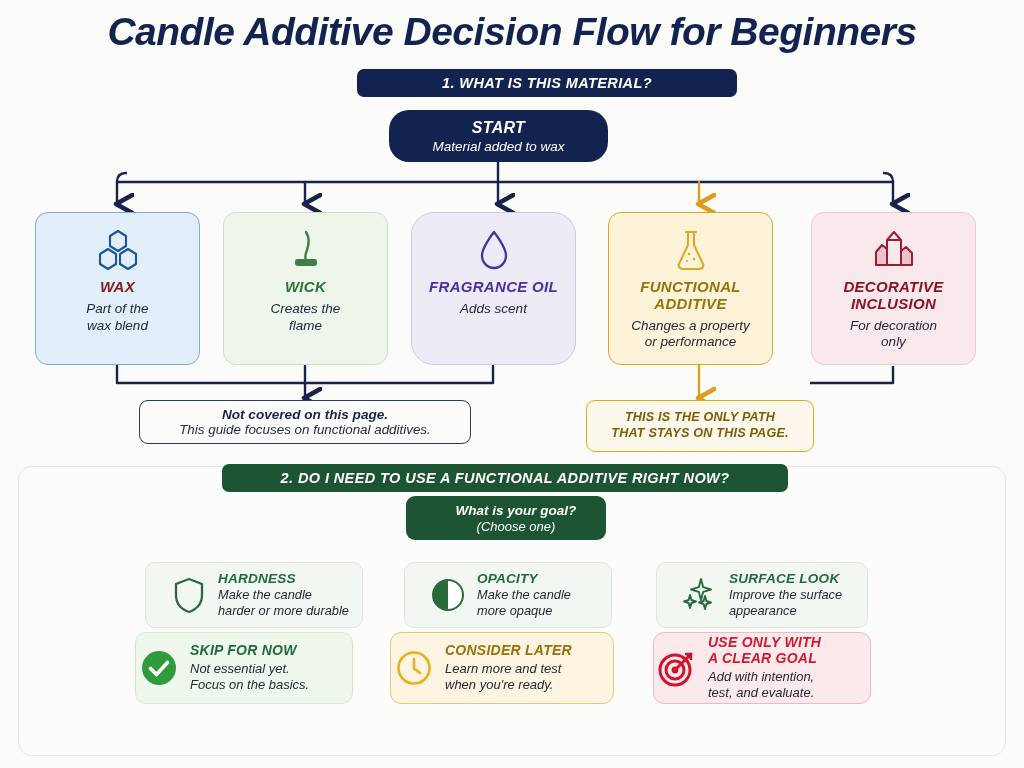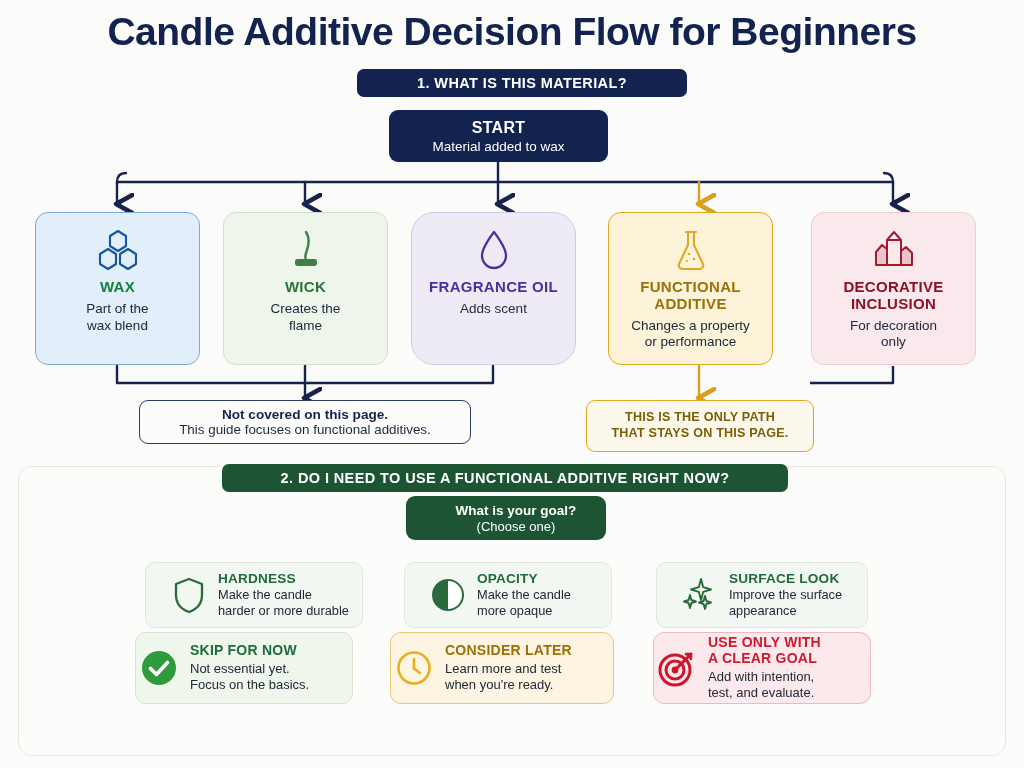--- a/index.html
+++ b/index.html
@@ -4,44 +4,44 @@
 <style>
   html,body{margin:0;padding:0;}
   body{
     width:1024px;height:768px;
     background:#fbfbfa;
     font-family:"Liberation Sans", sans-serif;
     overflow:hidden;
     position:relative;
     color:#14224a;
   }
-  #canvas{position:absolute;inset:0;}
+  #canvas{position:absolute;inset:0;font-style:italic;}
   .abs{position:absolute;box-sizing:border-box;}
 
   
   #page-title{
     left:0;top:10px;width:1024px;text-align:center;
     font-size:39px;font-weight:bold;letter-spacing:-0.5px;
     color:#122350;
   }
 
   
   .section-pill{
     border-radius:7px;color:#ffffff;
     font-size:14.5px;font-weight:bold;letter-spacing:0.4px;
     display:flex;align-items:center;justify-content:center;
     text-align:center;
   }
-  #section1-pill{left:357px;top:69px;width:330px;height:28px;background:#122350;}
+  #section1-pill{left:357px;top:69px;width:380px;height:28px;background:#122350;}
   #section2-pill{left:222px;top:464px;width:566px;height:28px;background:#1d5434;}
 
   
   #start-node{
     left:389px;top:110px;width:219px;height:52px;
-    background:#122350;border-radius:9px;color:#fff;
+    background:#122350;border-radius:20px;color:#fff;
     display:flex;flex-direction:column;align-items:center;justify-content:center;
   }
   #start-node .t{font-size:16px;font-weight:bold;letter-spacing:.3px;}
   #start-node .s{font-size:13.5px;margin-top:2px;}
 
   
   #goal-node{
     left:406px;top:496px;width:200px;height:44px;
     background:#1d5434;border-radius:9px;color:#fff;
     display:flex;flex-direction:column;align-items:center;justify-content:center;padding-left:20px;
@@ -57,21 +57,21 @@
   }
   .cat-card .ico{height:46px;display:flex;align-items:center;justify-content:center;}
   .cat-card .name{
     font-size:15px;font-weight:bold;letter-spacing:.3px;text-align:center;
     line-height:1.12;margin-top:6px;
   }
   .cat-card .desc{
     font-size:13.5px;color:#21293d;text-align:center;line-height:1.25;margin-top:5px;
   }
   #card-wax{left:35px;background:#e3eefb;border-color:#7fa9d8;}
-  #card-wax .name{color:#15803d;}
+  #card-wax .name{color:#7f1d1d;}
   #card-wick{left:223px;background:#eef6ec;border-color:#cfe0ca;}
   #card-wick .name{color:#2c7338;}
   #card-fragrance{left:411px;background:#eeebf7;border-color:#cfc9e6;border-radius:23px;}
   #card-fragrance .name{color:#4b2fa0;}
   #card-functional{left:608px;background:#fdf3d8;border-color:#e0a721;}
   #card-functional .name{color:#9a7109;}
   #card-decorative{left:811px;background:#fae9ec;border-color:#f0cdd3;}
   #card-decorative .name{color:#8e1024;}
 
   

